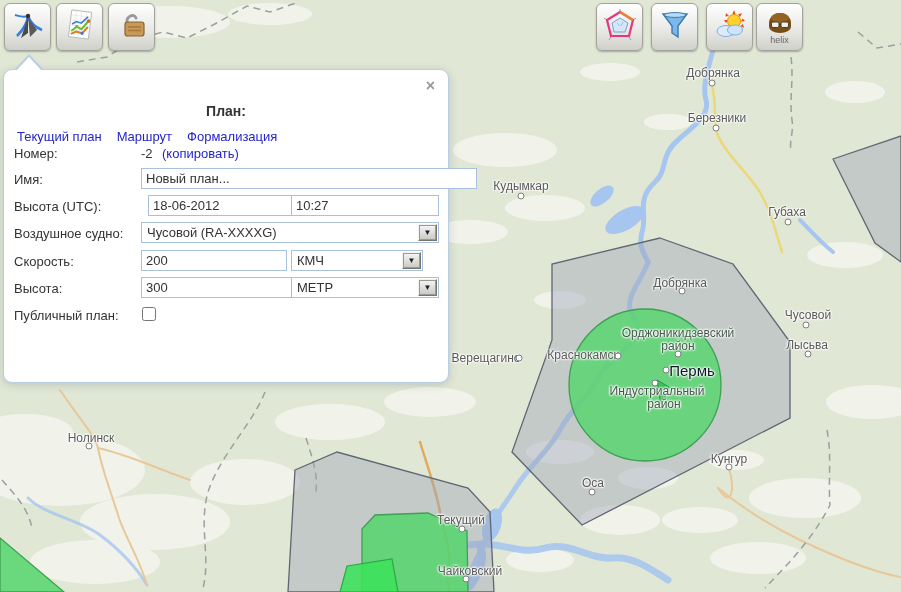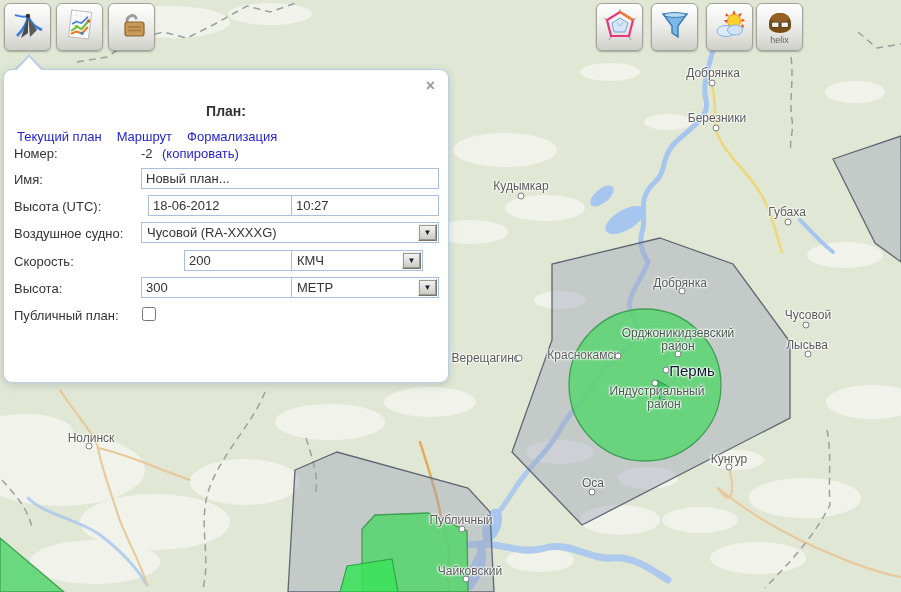--- a/index.html
+++ b/index.html
@@ -164,21 +164,21 @@
   <div class="clabel" style="left:583px;top:355px">Краснокамск</div>
   <span class="cdot" style="left:618px;top:356px"></span>
   <div class="clabel" style="left:486px;top:358px">Верещагино</div>
   <span class="cdot" style="left:519px;top:358px"></span>
   <div class="clabel big" style="left:692px;top:370px">Пермь</div>
   <span class="cdot" style="left:666px;top:370px"></span>
   <div class="clabel" style="left:729px;top:459px">Кунгур</div>
   <span class="cdot" style="left:729px;top:467px"></span>
   <div class="clabel" style="left:593px;top:483px">Оса</div>
   <span class="cdot" style="left:592px;top:492px"></span>
-  <div class="clabel" style="left:461px;top:520px">Публичный</div>
+  <div class="clabel" style="left:461px;top:520px">Текущий</div>
   <span class="cdot" style="left:462px;top:529px"></span>
   <div class="clabel" style="left:470px;top:571px">Чайковский</div>
   <span class="cdot" style="left:466px;top:579px"></span>
   <div class="clabel" style="left:91px;top:438px">Нолинск</div>
   <span class="cdot" style="left:89px;top:446px"></span>
 
   <div class="clabel district" style="left:678px;top:333px">Орджоникидзевский</div>
   <div class="clabel district" style="left:678px;top:346px">район</div>
   <span class="cdot" style="left:678px;top:354px"></span>
   <div class="clabel district" style="left:657px;top:391px">Индустриальный</div>
@@ -283,34 +283,34 @@
       <span class="tab">Формализация</span>
     </div>
     <span class="closex">×</span>
     <div class="dtitle">План:</div>
 
     <span class="flabel" style="top:76px">Номер:</span>
     <span class="fval" style="left:137px;top:76px">-2</span>
     <span class="fval flink" style="left:158px;top:76px">(копировать)</span>
 
     <span class="flabel" style="top:102px">Имя:</span>
-    <input class="tinput" style="left: 137px; top: 98px; width: 298px;" value="Новый план...">
+    <input class="tinput" style="left: 137px; top: 98px; width: 336px;" value="Новый план...">
 
     <span class="flabel" style="top:129px">Высота (UTC):</span>
     <input class="tinput" style="left: 137px; top: 125px; width: 144px; margin-left: 7px;" value="18-06-2012">
     <input class="tinput" style="left: 287px; top: 125px; width: 148px;" value="10:27">
 
     <span class="flabel" style="top:156px">Воздушное судно:</span>
     <div class="sel" style="left:137px;top:152px;width:298px">
       <span class="stext">Чусовой (RA-XXXXG)</span>
       <span class="sarrow">▼</span>
     </div>
 
     <span class="flabel" style="top:184px">Скорость:</span>
-    <input class="tinput" style="left: 137px; top: 180px; width: 146px; margin-left: 43px;" value="200">
+    <input class="tinput" style="left: 137px; top: 180px; width: 146px;" value="200">
     <div class="sel" style="left:287px;top:180px;width:132px">
       <span class="stext">КМЧ</span>
       <span class="sarrow">▼</span>
     </div>
 
     <span class="flabel" style="top:211px">Высота:</span>
     <input class="tinput" style="left: 137px; top: 207px; width: 168px;" value="300">
     <div class="sel" style="left:287px;top:207px;width:148px">
       <span class="stext">МЕТР</span>
       <span class="sarrow">▼</span>

